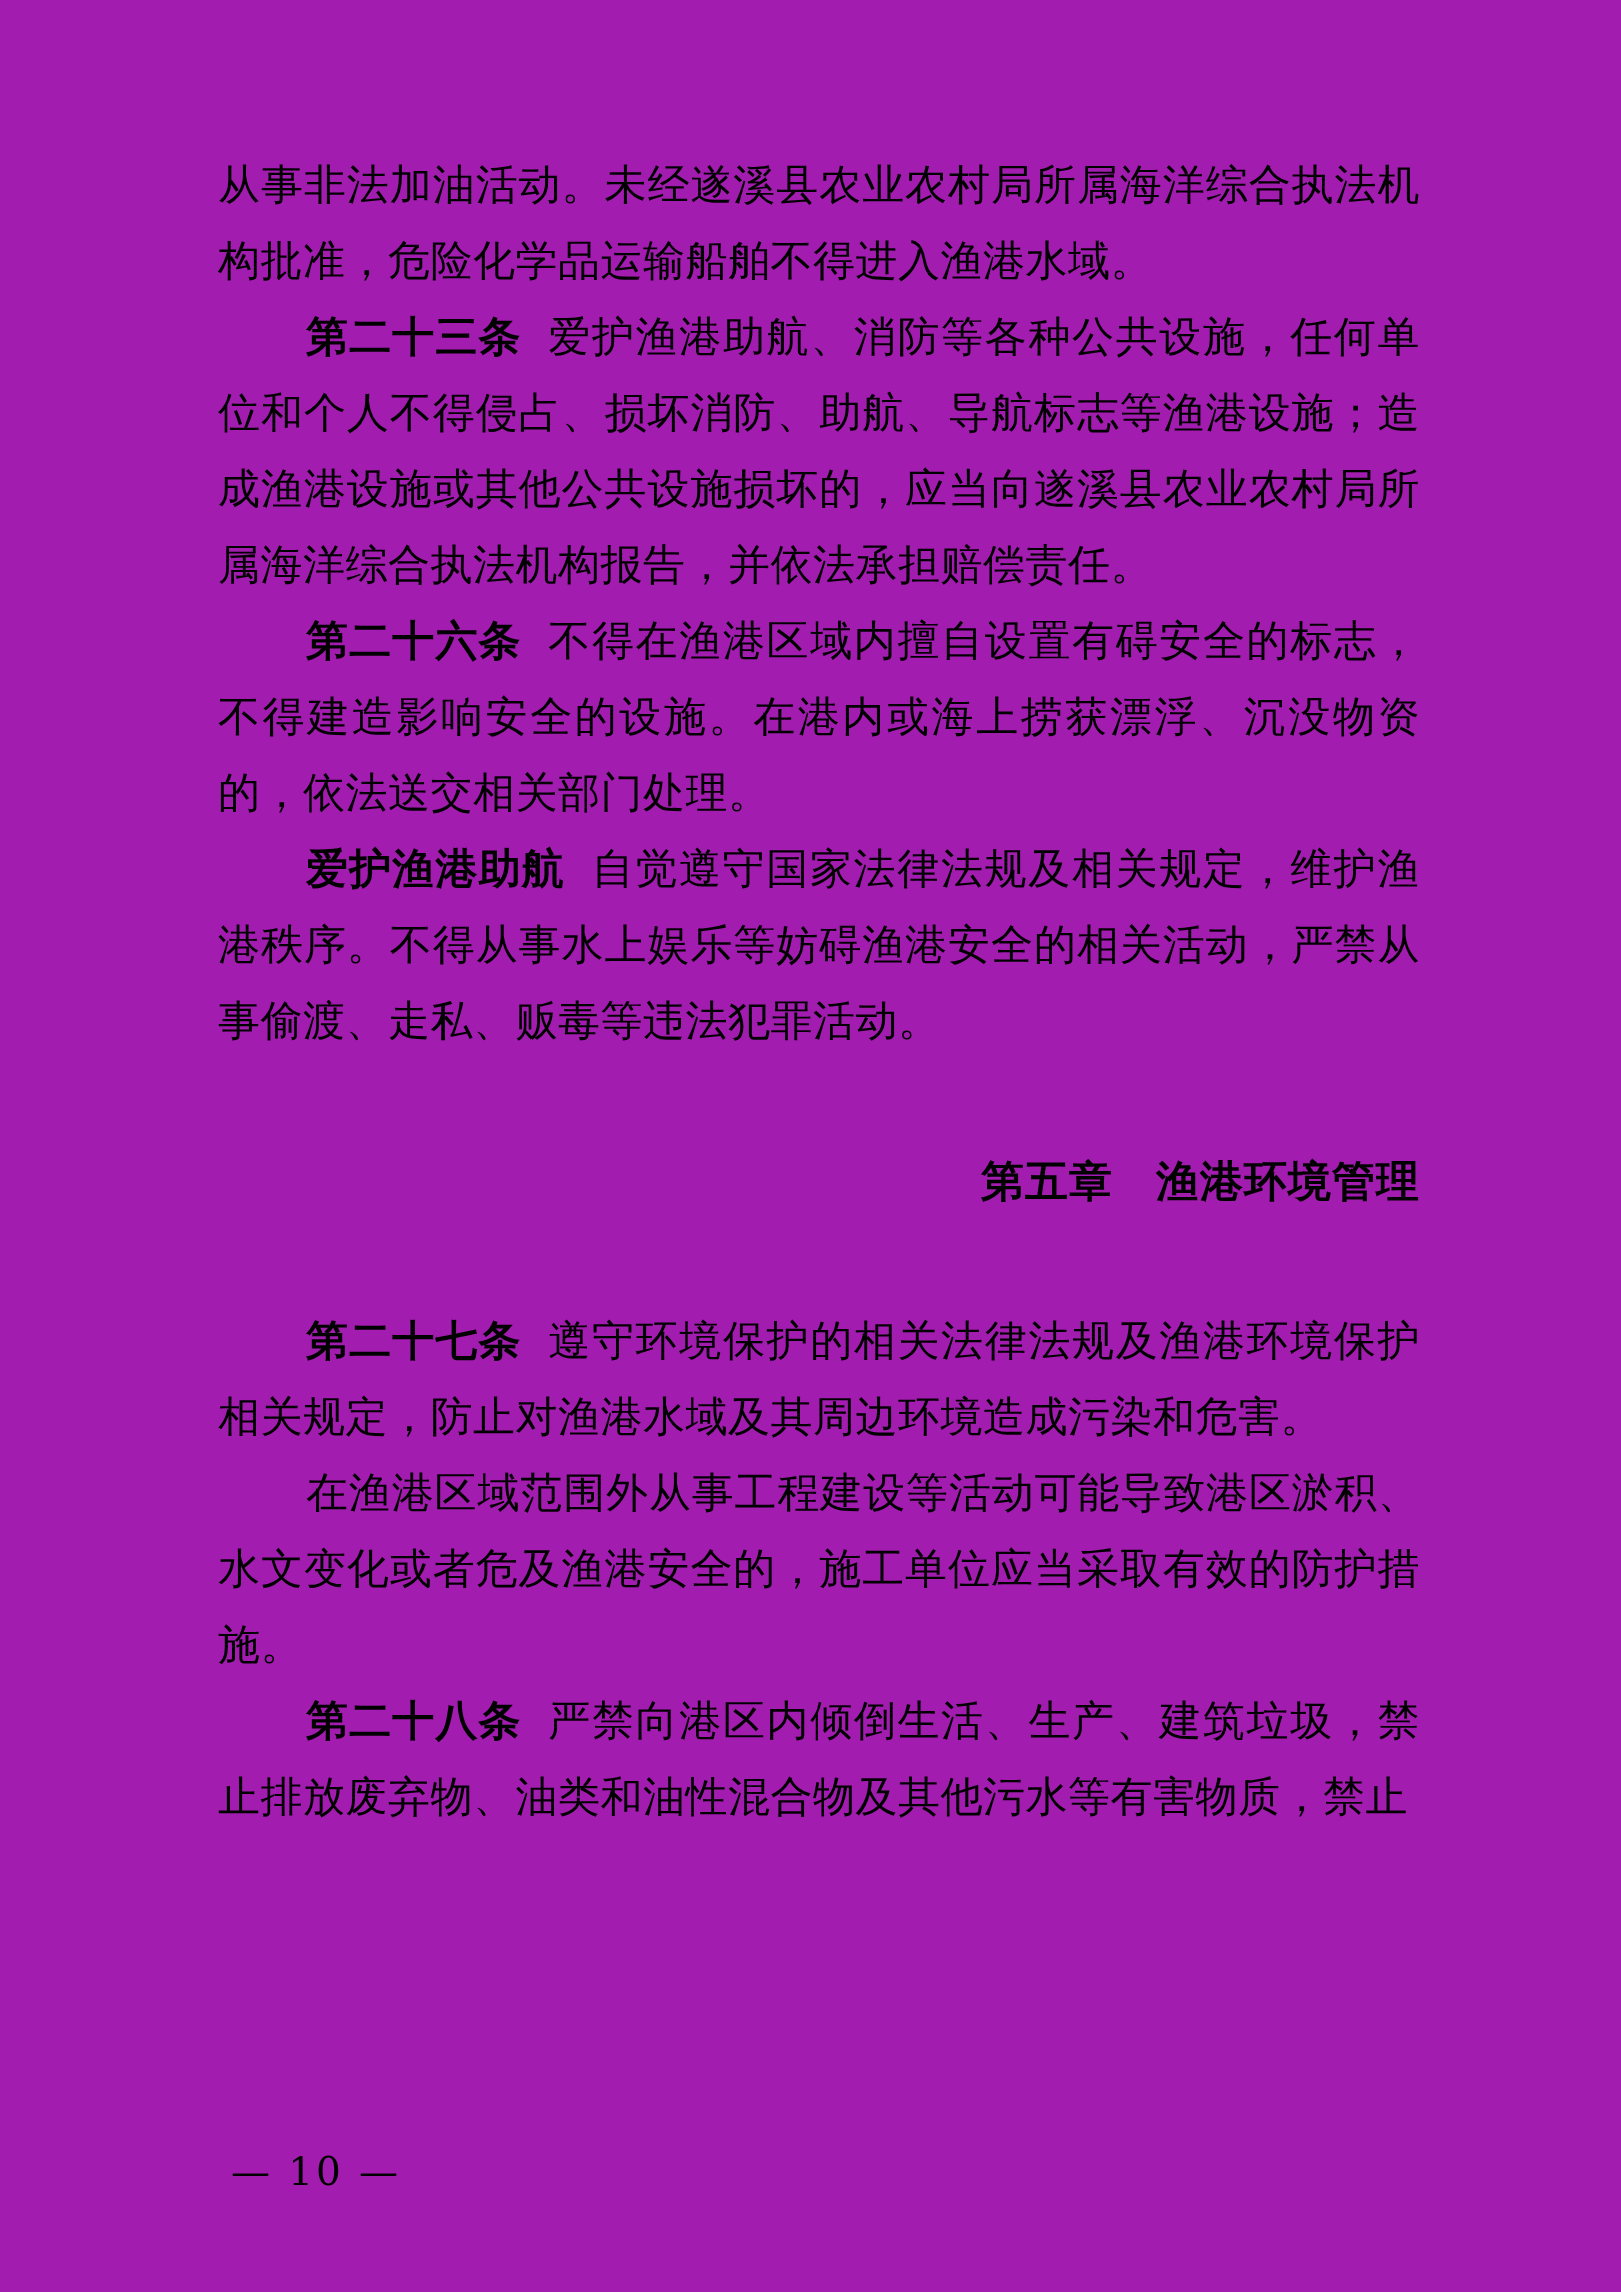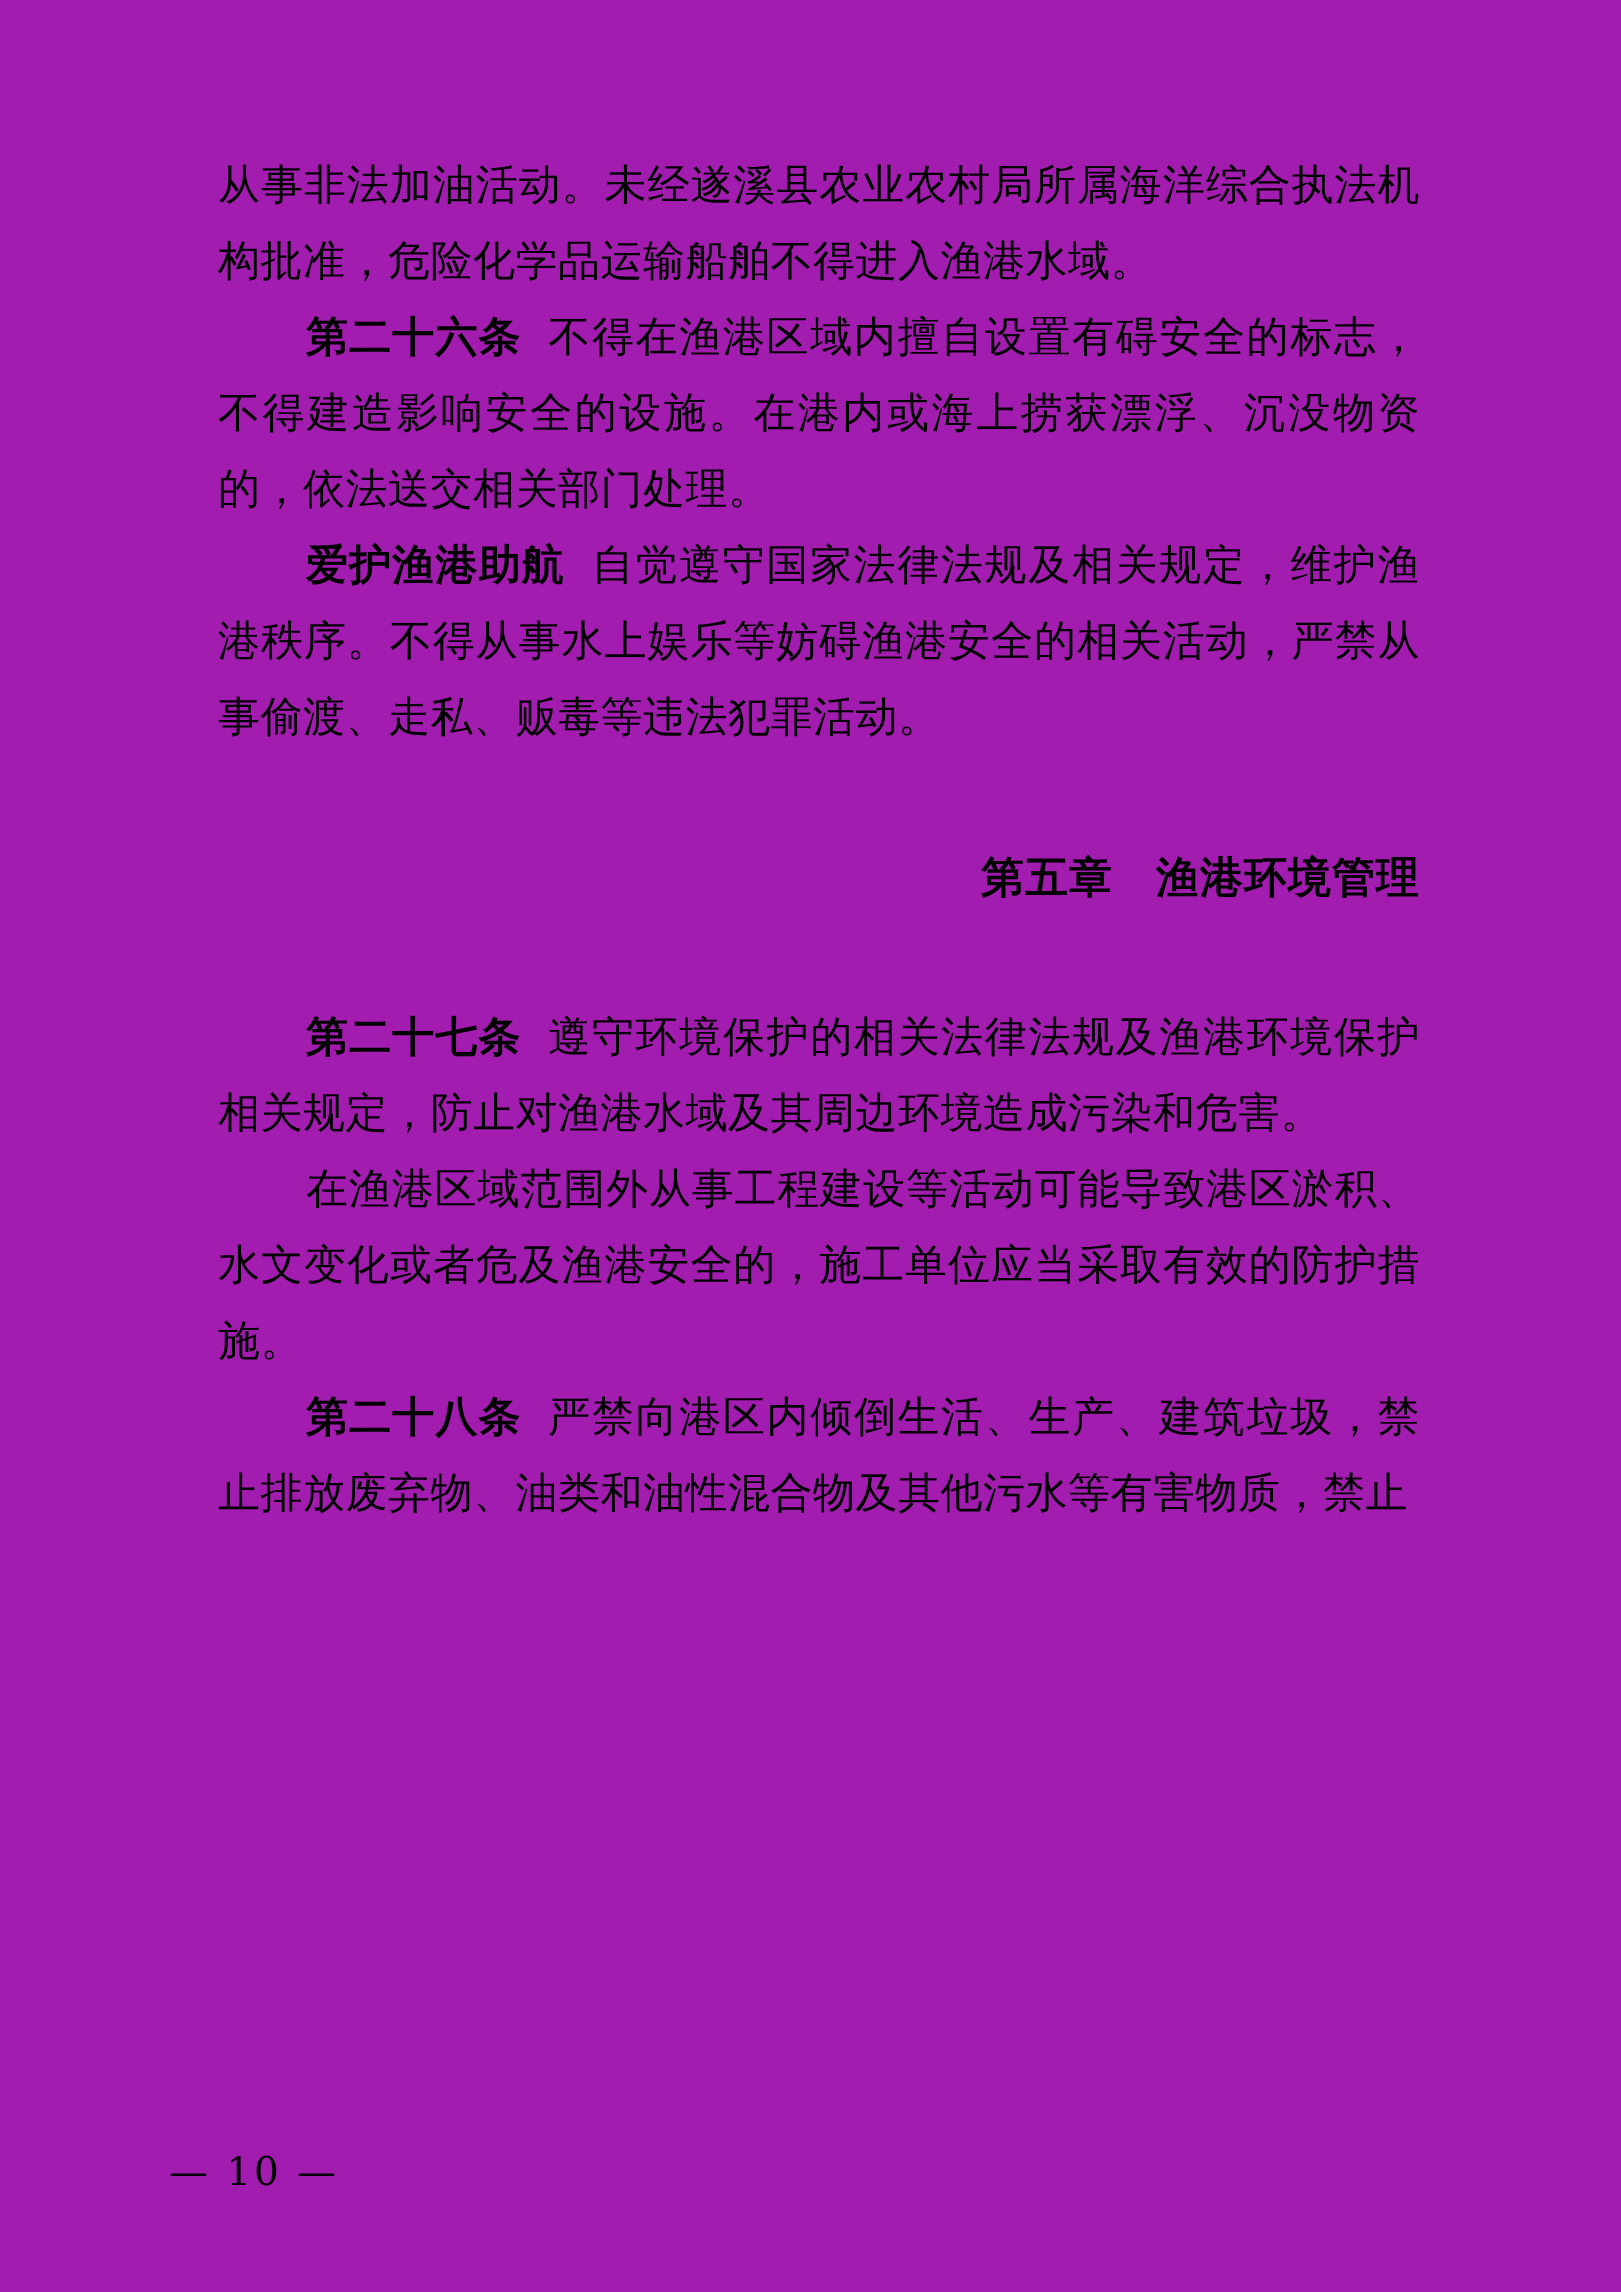--- a/index.html
+++ b/index.html
@@ -81,34 +81,35 @@
   
   .page-number {
     position: absolute;
     left: 169px;
     top: 2148px;
     width: 294px;
     font-family: "DejaVu Serif", "Liberation Serif", serif;
     font-size: 39px;
     line-height: 47px;
     color: #000000;
-    text-align: left;
+    text-align: center;
     letter-spacing: 2.9px;
     white-space: nowrap;
   }
 </style>
 </head>
 <body>
 
 <div class="page">
 
   <div class="doc-body">
 
     <p class="para">从事非法加油活动。未经遂溪县农业农村局所属海洋综合执法机构批准，危险化学品运输船舶不得进入渔港水域。</p>
 
+    <p class="para indent"><span class="art-no">第二十三条</span><span class="art-gap"></span><span>爱护渔港助航、消防等各种公共设施，任何单位和个人不得侵占、损坏消防、助航、导航标志等渔港设施；造成渔港设施或其他公共设施损坏的，应当向遂溪县农业农村局所属海洋综合执法机构报告，并依法承担赔偿责任。</span></p>
 
     <p class="para indent"><span class="art-no">第二十六条</span><span class="art-gap"></span><span>不得在渔港区域内擅自设置有碍安全的标志，不得建造影响安全的设施。在港内或海上捞获漂浮、沉没物资的，依法送交相关部门处理。</span></p>
 
     <p class="para indent"><span class="art-no">爱护渔港助航</span><span class="art-gap"></span><span>自觉遵守国家法律法规及相关规定，维护渔港秩序。不得从事水上娱乐等妨碍渔港安全的相关活动，严禁从事偷渡、走私、贩毒等违法犯罪活动。</span></p>
 
 
     <div class="spacer-before-chapter"></div>
 
     <div class="chapter-heading"><span>第五章</span><span class="chapter-gap"></span><span>渔港环境管理</span></div>
 

